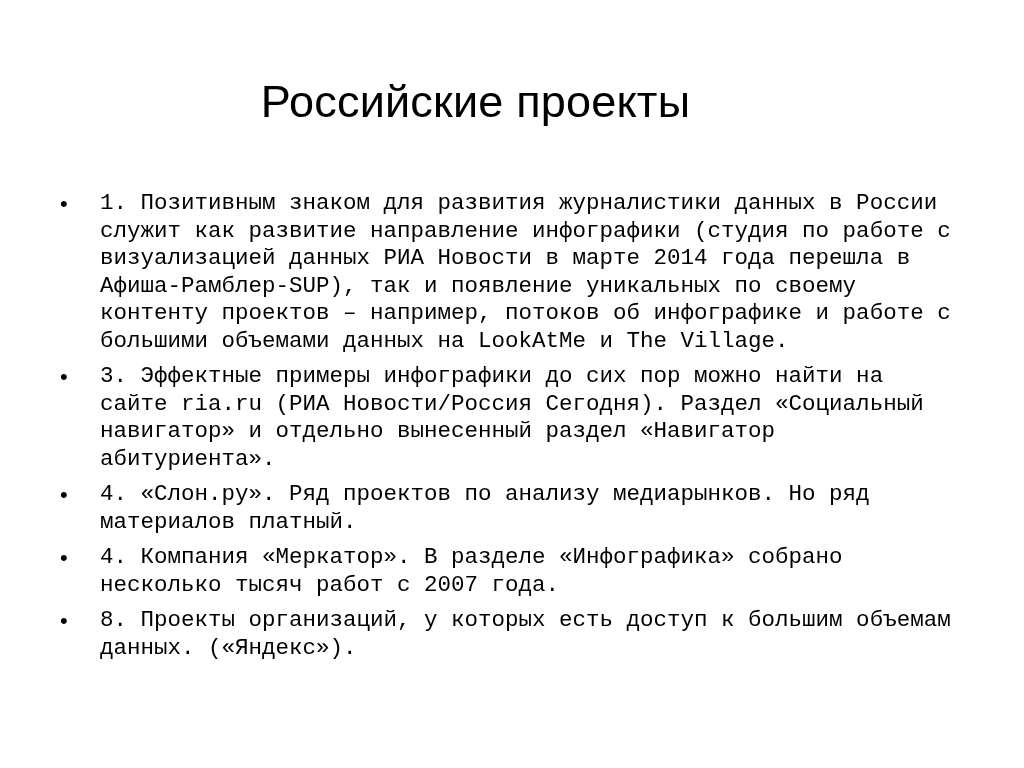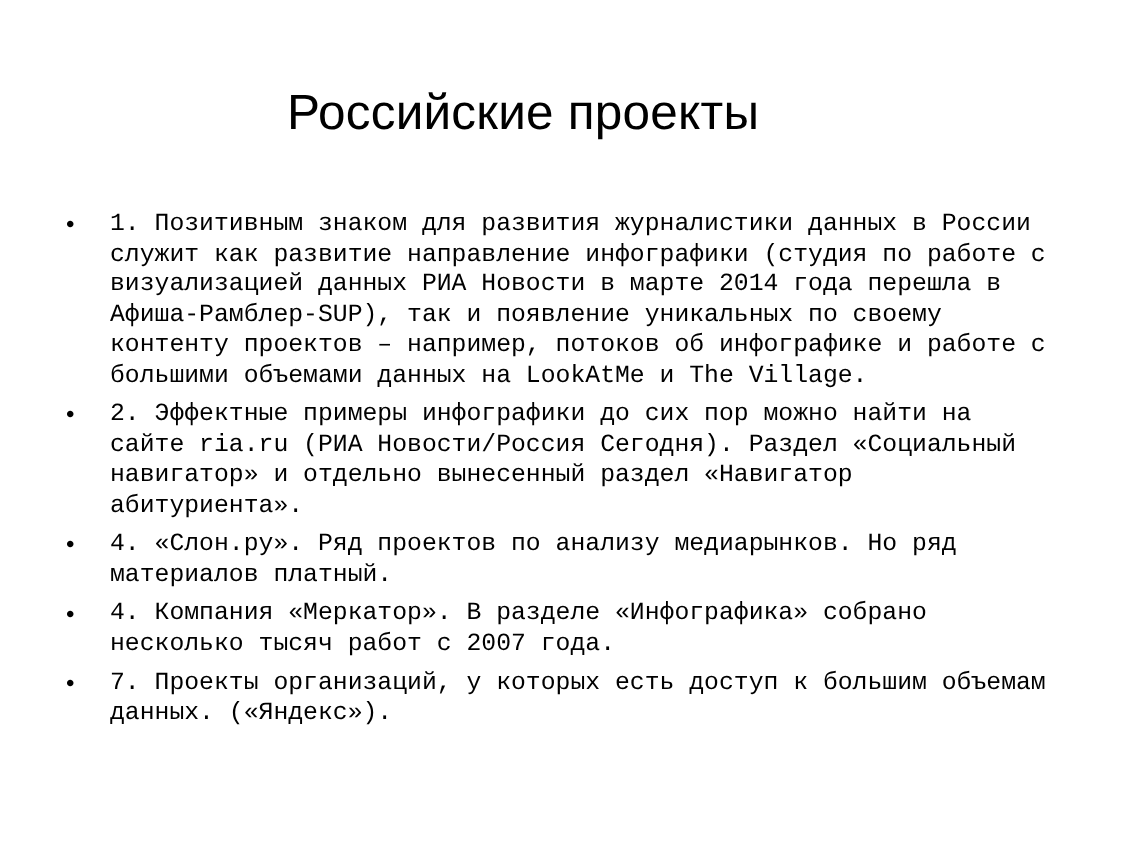--- a/index.html
+++ b/index.html
@@ -24,28 +24,28 @@
 <div class="slide">
   <div class="title">Российские проекты</div>
 
   <ul class="bullets">
     <li class="bullet-item">
       <span class="bullet-dot">•</span>
       <span class="bullet-text">1. Позитивным знаком для развития журналистики данных в России служит как развитие направление инфографики (студия по работе с визуализацией данных РИА Новости в марте 2014 года перешла в Афиша-Рамблер-SUP), так и появление уникальных по своему контенту проектов – например, потоков об инфографике и работе с большими объемами данных на LookAtMe и The Village.</span>
     </li>
     <li class="bullet-item">
       <span class="bullet-dot">•</span>
-      <span class="bullet-text">2. Эффектные примеры инфографики до сих пор можно найти на сайте ria.ru (РИА Новости/Россия Сегодня). Раздел «Социальный навигатор» и отдельно вынесенный раздел «Навигатор абитуриента».</span>
+      <span class="bullet-text">3. Эффектные примеры инфографики до сих пор можно найти на сайте ria.ru (РИА Новости/Россия Сегодня). Раздел «Социальный навигатор» и отдельно вынесенный раздел «Навигатор абитуриента».</span>
     </li>
     <li class="bullet-item">
       <span class="bullet-dot">•</span>
       <span class="bullet-text">4. «Слон.ру». Ряд проектов по анализу медиарынков. Но ряд материалов платный.</span>
     </li>
     <li class="bullet-item">
       <span class="bullet-dot">•</span>
       <span class="bullet-text">4. Компания «Меркатор». В разделе «Инфографика» собрано несколько тысяч работ с 2007 года.</span>
     </li>
     <li class="bullet-item">
       <span class="bullet-dot">•</span>
-      <span class="bullet-text">7. Проекты организаций, у которых есть доступ к большим объемам данных. («Яндекс»).</span>
+      <span class="bullet-text">8. Проекты организаций, у которых есть доступ к большим объемам данных. («Яндекс»).</span>
     </li>
   </ul>
 </div>
 
 </body></html>

